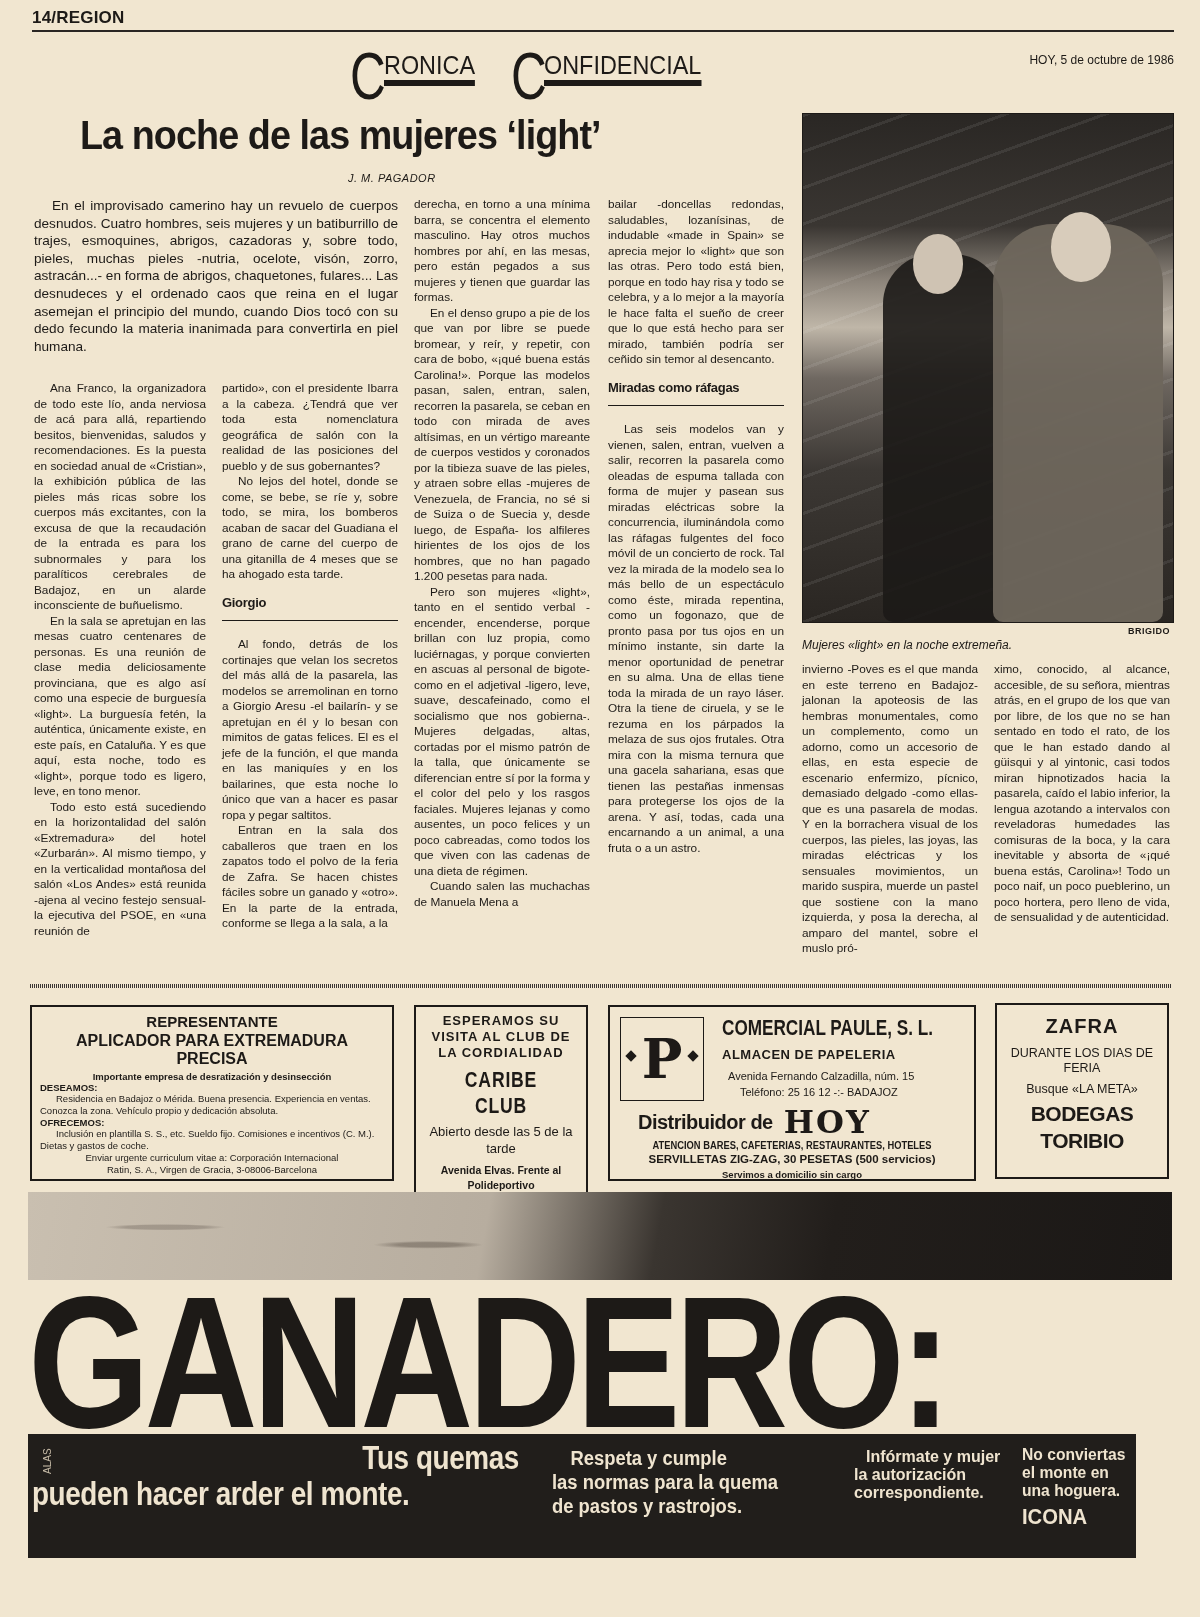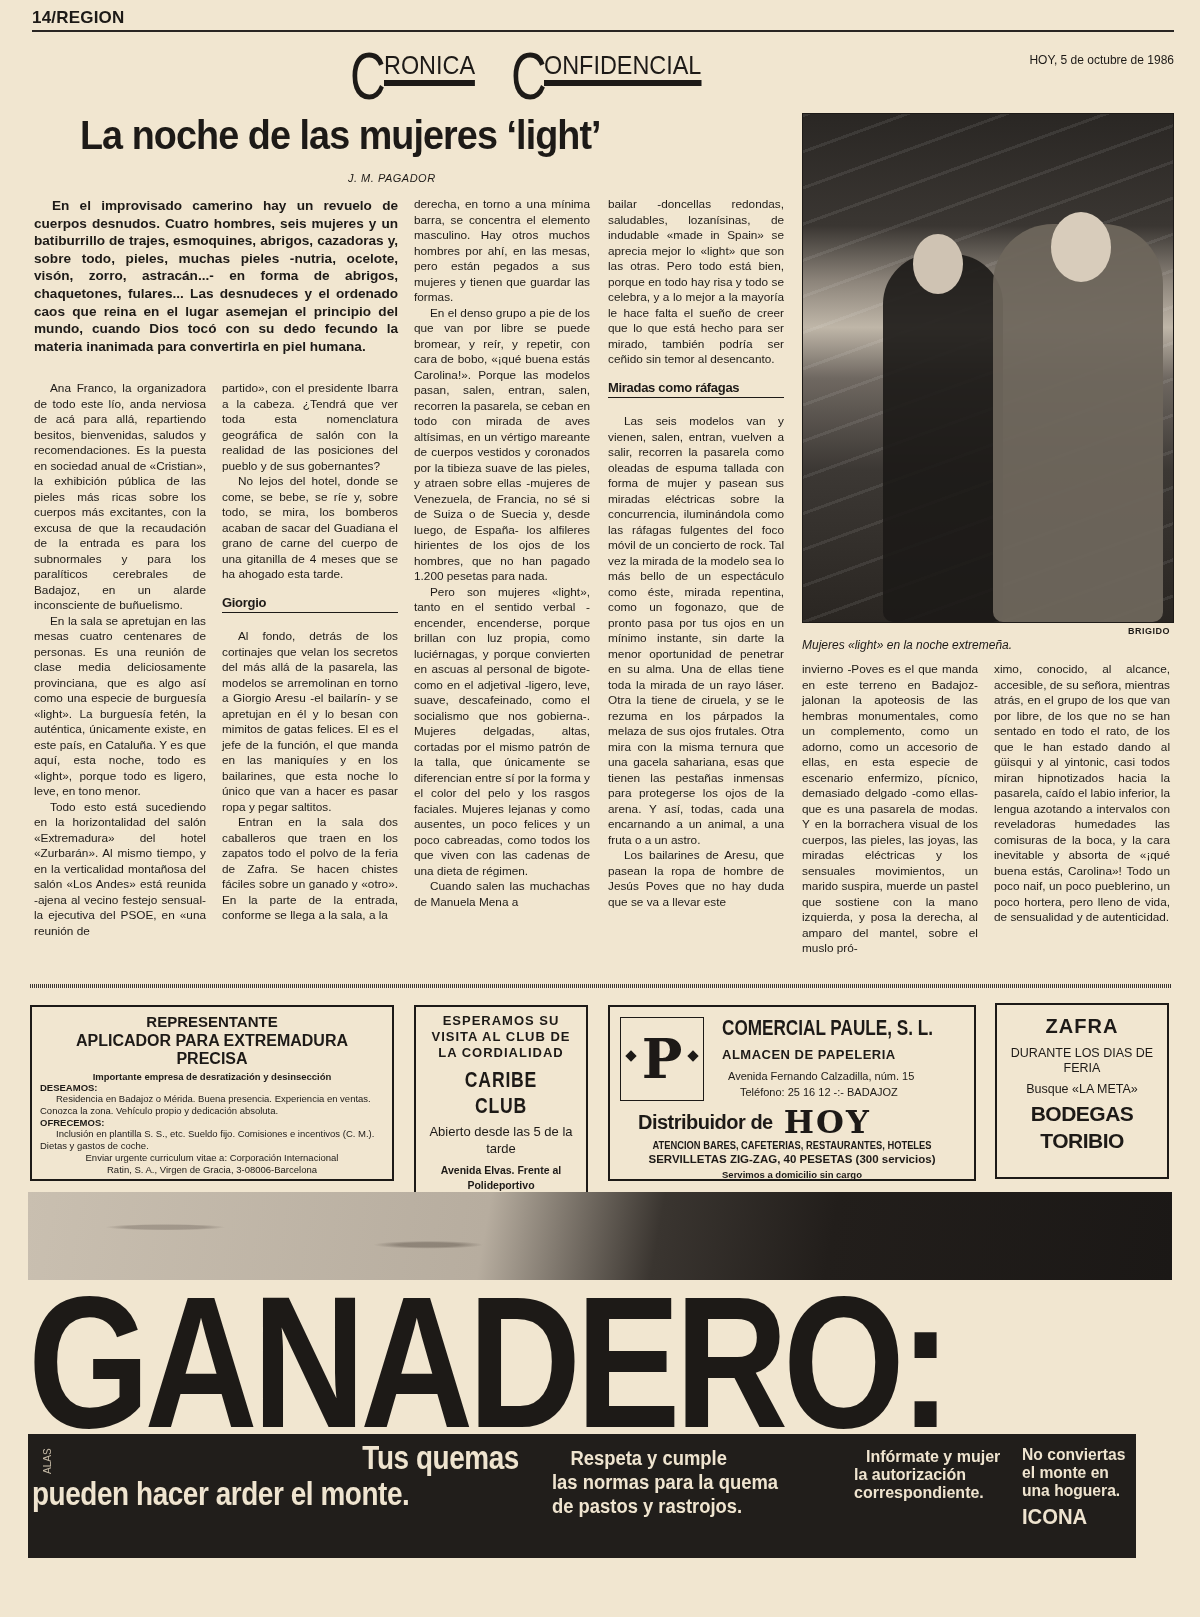--- a/index.html
+++ b/index.html
@@ -18,27 +18,27 @@
 
   
   .section-title { left:350px; top:50px; height:52px; display:flex; gap:26px; align-items:flex-end; }
   .st-word { display:flex; align-items:flex-end; }
   .st-big { font-size:66px; line-height:52px; font-family:"Liberation Sans", sans-serif; font-weight:normal; transform:scaleX(0.75); transform-origin:left bottom; margin-right:-14px; }
   .st-rest { font-size:26px; line-height:26px; border-bottom:6px solid #1d1a17; padding-bottom:2px; margin-bottom:16px; transform:scaleX(0.9); transform-origin:left bottom; }
 
   .headline { left:80px; top:112px; font-size:41px; font-weight:bold; letter-spacing:-1px; transform:scaleX(0.92); transform-origin:left; white-space:nowrap; }
   .byline { left:348px; top:172px; font-size:11px; font-style:italic; letter-spacing:0.5px; }
 
-  .lead { left:34px; top:197px; width:364px; font-size:13.6px; line-height:17.6px; text-align:justify;font-weight:bold; }
+  .lead { left:34px; top:197px; width:364px; font-size:13.6px; line-height:17.6px; text-align:justify; }
   .lead p { margin:0; text-indent:18px; }
 
   .col { font-size:11.8px; line-height:15.5px; text-align:justify; }
   .col p { margin:0; text-indent:16px; }
   .col p.cont { text-indent:0; }
-  .subhead { font-weight:bold; font-size:13px; letter-spacing:-0.3px; border-bottom:1px solid #1d1a17; padding-bottom:2px; margin:12px 0 16px 0; }
+  .subhead { font-weight:bold; font-size:13px; letter-spacing:-0.3px; border-bottom:1px solid #1d1a17; padding-bottom:10px; margin:12px 0 16px 0; }
 
   .photo {
     left:802px; top:113px; width:370px; height:508px;
     background:
       repeating-linear-gradient(160deg, rgba(255,255,255,0.08) 0 3px, transparent 3px 34px),
       linear-gradient(180deg, #2a2724 0%, #3a3632 22%, #8d857b 33%, #bfb6a8 42%, #6f6861 52%, #3c3834 70%, #2a2622 100%);
     border:1px solid #1d1a17; overflow:hidden;
   }
   .photo .fig1 { position:absolute; left:80px; top:140px; width:120px; height:368px; background:#1c1917; border-radius:50px 50px 10px 10px; opacity:0.9; }
   .photo .fig2 { position:absolute; left:190px; top:110px; width:170px; height:398px; background:#6e665c; border-radius:60px 60px 10px 10px; opacity:0.95; }
@@ -147,21 +147,20 @@
   <p class="cont">derecha, en torno a una mínima barra, se concentra el elemento masculino. Hay otros muchos hombres por ahí, en las mesas, pero están pegados a sus mujeres y tienen que guardar las formas.</p>
   <p>En el denso grupo a pie de los que van por libre se puede bromear, y reír, y repetir, con cara de bobo, «¡qué buena estás Carolina!». Porque las modelos pasan, salen, entran, salen, recorren la pasarela, se ceban en todo con mirada de aves altísimas, en un vértigo mareante de cuerpos vestidos y coronados por la tibieza suave de las pieles, y atraen sobre ellas -mujeres de Venezuela, de Francia, no sé si de Suiza o de Suecia y, desde luego, de España- los alfileres hirientes de los ojos de los hombres, que no han pagado 1.200 pesetas para nada.</p>
   <p>Pero son mujeres «light», tanto en el sentido verbal -encender, encenderse, porque brillan con luz propia, como luciérnagas, y porque convierten en ascuas al personal de bigote- como en el adjetival -ligero, leve, suave, descafeinado, como el socialismo que nos gobierna-. Mujeres delgadas, altas, cortadas por el mismo patrón de la talla, que únicamente se diferencian entre sí por la forma y el color del pelo y los rasgos faciales. Mujeres lejanas y como ausentes, un poco felices y un poco cabreadas, como todos los que viven con las cadenas de una dieta de régimen.</p>
   <p>Cuando salen las muchachas de Manuela Mena a</p>
 </div>
 
 <div class="abs col" style="left:608px; top:197px; width:176px;">
   <p class="cont">bailar -doncellas redondas, saludables, lozanísinas, de indudable «made in Spain» se aprecia mejor lo «light» que son las otras. Pero todo está bien, porque en todo hay risa y todo se celebra, y a lo mejor a la mayoría le hace falta el sueño de creer que lo que está hecho para ser mirado, también podría ser ceñido sin temor al desencanto.</p>
   <div class="subhead">Miradas como ráfagas</div>
   <p>Las seis modelos van y vienen, salen, entran, vuelven a salir, recorren la pasarela como oleadas de espuma tallada con forma de mujer y pasean sus miradas eléctricas sobre la concurrencia, iluminándola como las ráfagas fulgentes del foco móvil de un concierto de rock. Tal vez la mirada de la modelo sea lo más bello de un espectáculo como éste, mirada repentina, como un fogonazo, que de pronto pasa por tus ojos en un mínimo instante, sin darte la menor oportunidad de penetrar en su alma. Una de ellas tiene toda la mirada de un rayo láser. Otra la tiene de ciruela, y se le rezuma en los párpados la melaza de sus ojos frutales. Otra mira con la misma ternura que una gacela sahariana, esas que tienen las pestañas inmensas para protegerse los ojos de la arena. Y así, todas, cada una encarnando a un animal, a una fruta o a un astro.</p>
-  <p>Los bailarines de Aresu, que pasean la ropa de hombre de Jesús Poves que no hay duda que se va a llevar este</p>
 </div>
 
 <div class="abs photo">
   <div class="fig1"></div>
   <div class="head1"></div>
   <div class="fig2"></div>
   <div class="head2"></div>
 </div>
 <div class="abs photo-credit">BRIGIDO</div>
 <div class="abs photo-caption">Mujeres «light» en la noche extremeña.</div>
@@ -202,21 +201,21 @@
   </div>
   <div class="t1">COMERCIAL PAULE, S. L.</div>
   <div class="t2">ALMACEN DE PAPELERIA</div>
   <div class="t3">Avenida Fernando Calzadilla, núm. 15</div>
   <div class="t4">Teléfono: 25 16 12 -:- BADAJOZ</div>
   <div class="t5">
     <span>Distribuidor de</span>
     <span class="hoy">HOY</span>
   </div>
   <div class="t6">ATENCION BARES, CAFETERIAS, RESTAURANTES, HOTELES</div>
-  <div class="t7">SERVILLETAS ZIG-ZAG, 40 PESETAS (300 servicios)</div>
+  <div class="t7">SERVILLETAS ZIG-ZAG, 30 PESETAS (500 servicios)</div>
   <div class="t8">Servimos a domicilio sin cargo</div>
 </div>
 
 <div class="abs ad ad4">
   <div class="t1">ZAFRA</div>
   <div class="t2">DURANTE LOS DIAS DE FERIA</div>
   <div class="t3">Busque «LA META»</div>
   <div class="t4">BODEGAS</div>
   <div class="t4" style="margin-top:0">TORIBIO</div>
 </div>

